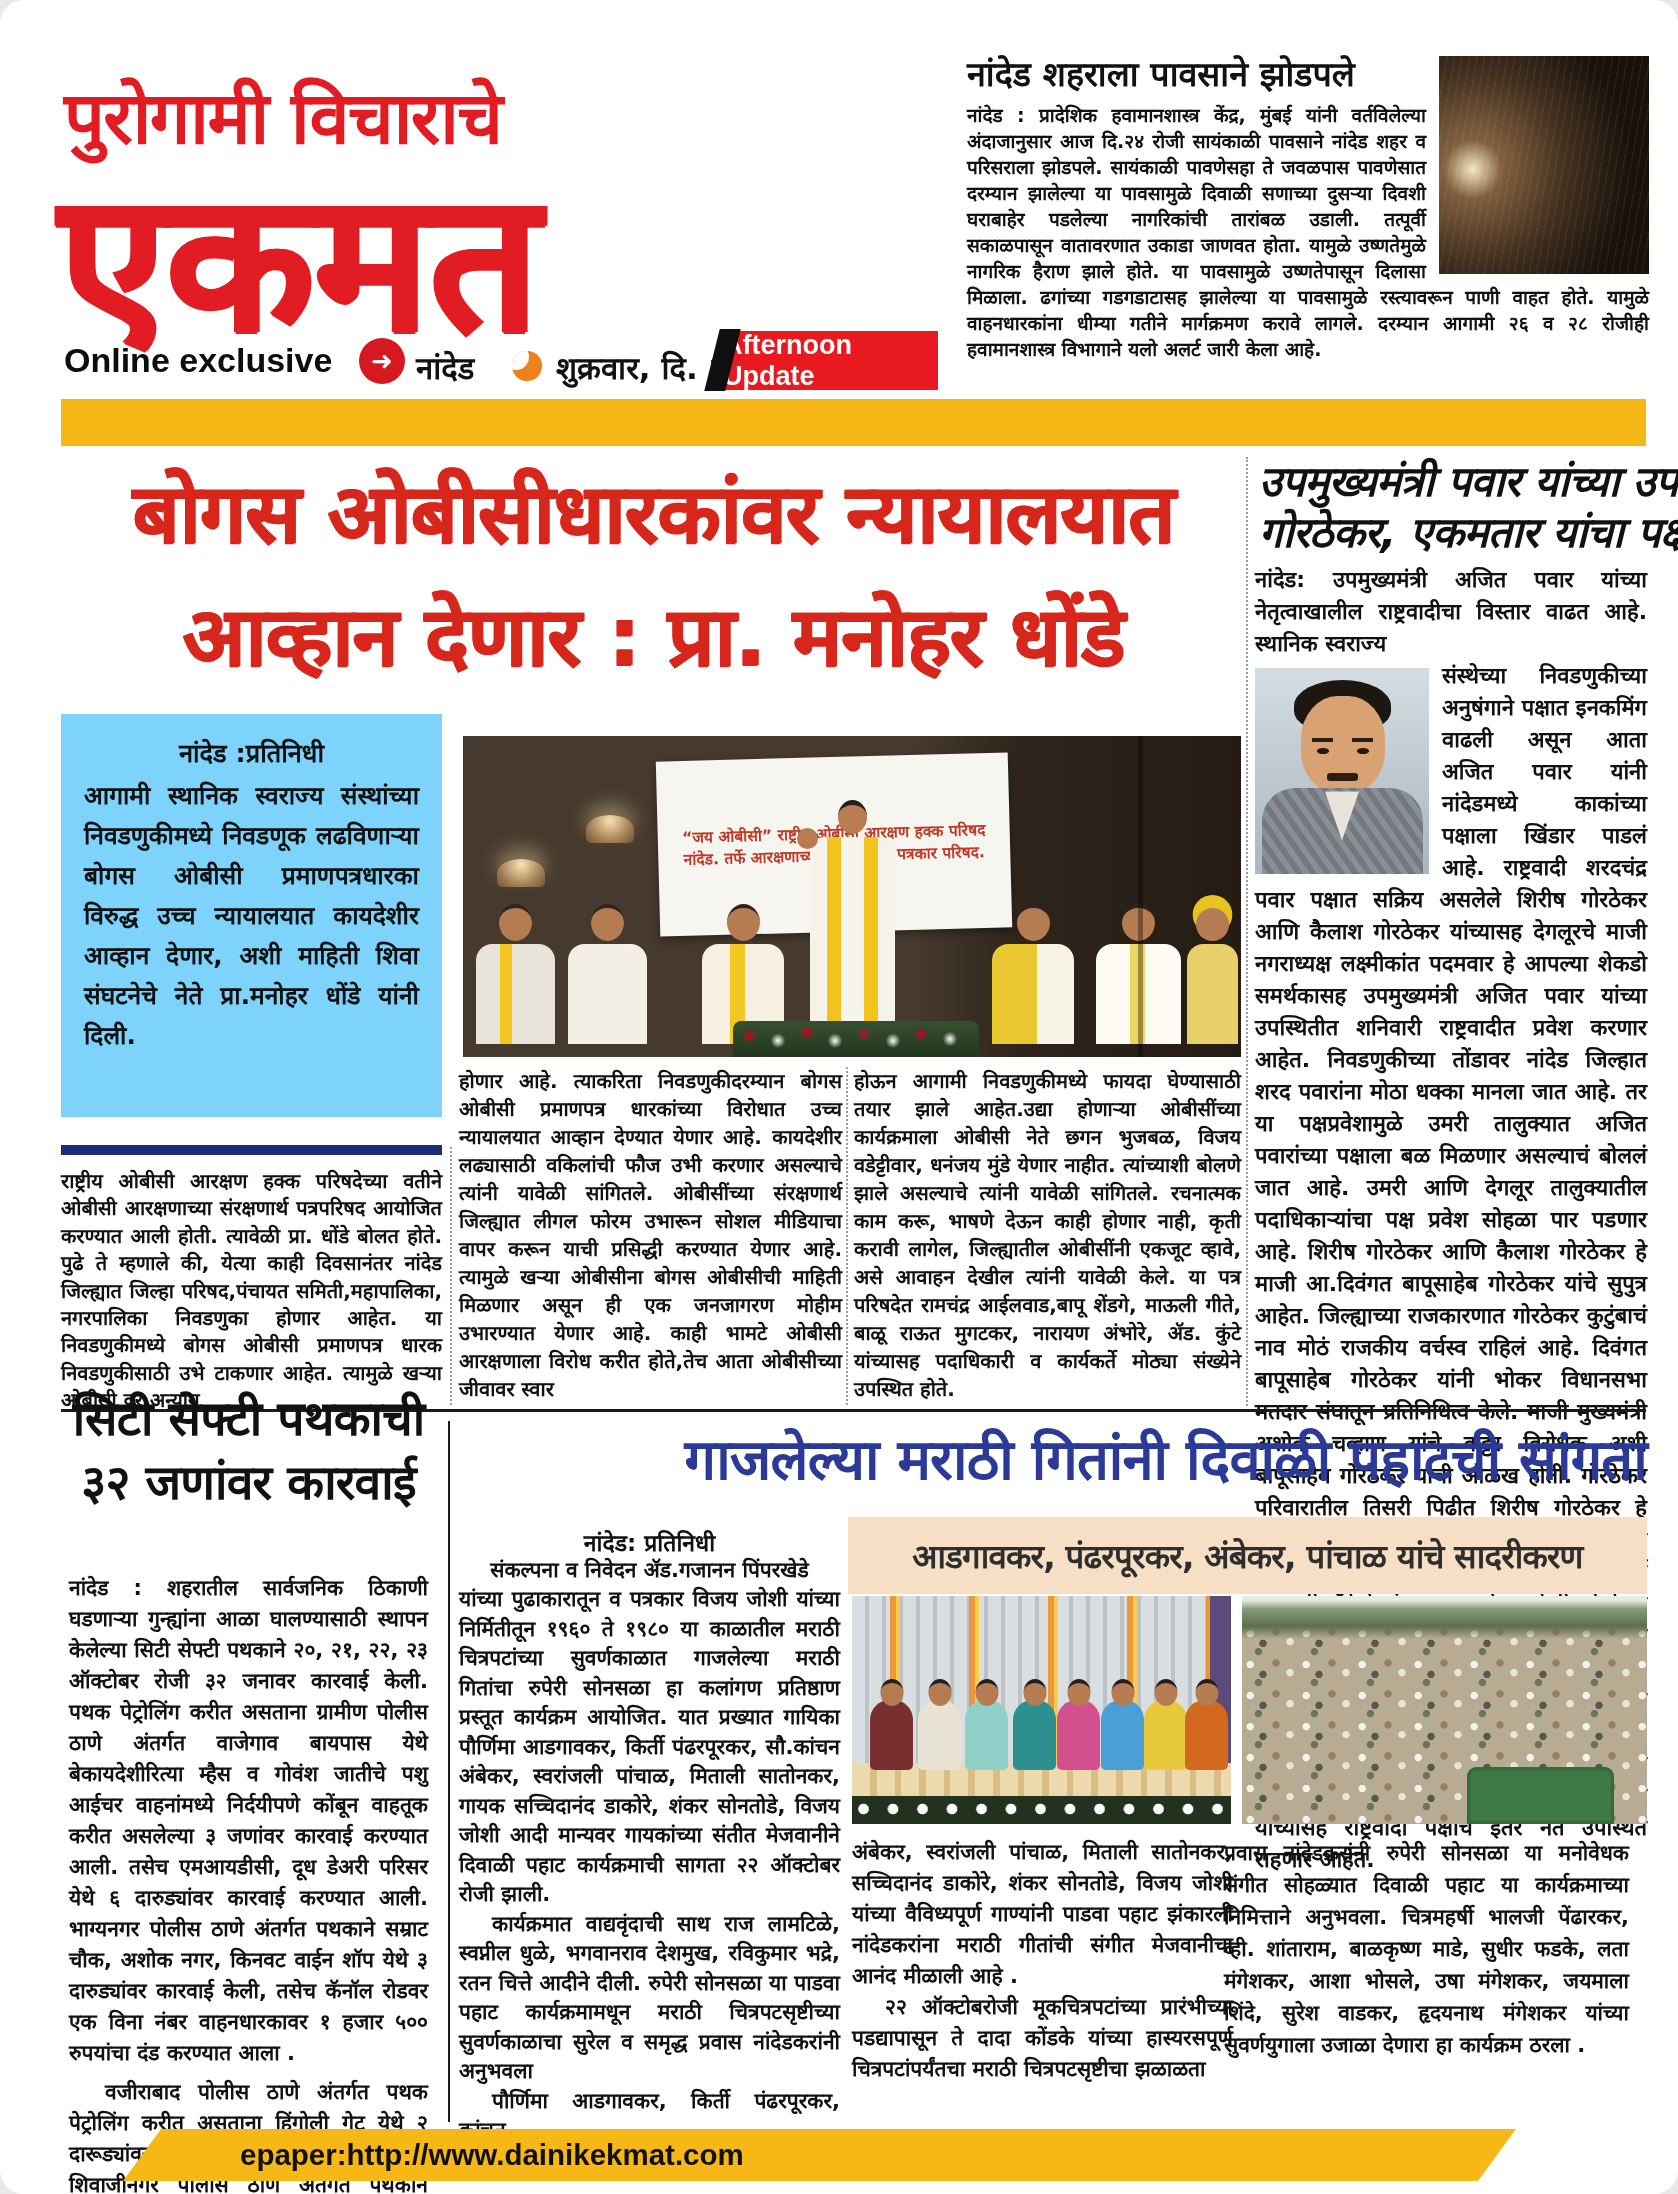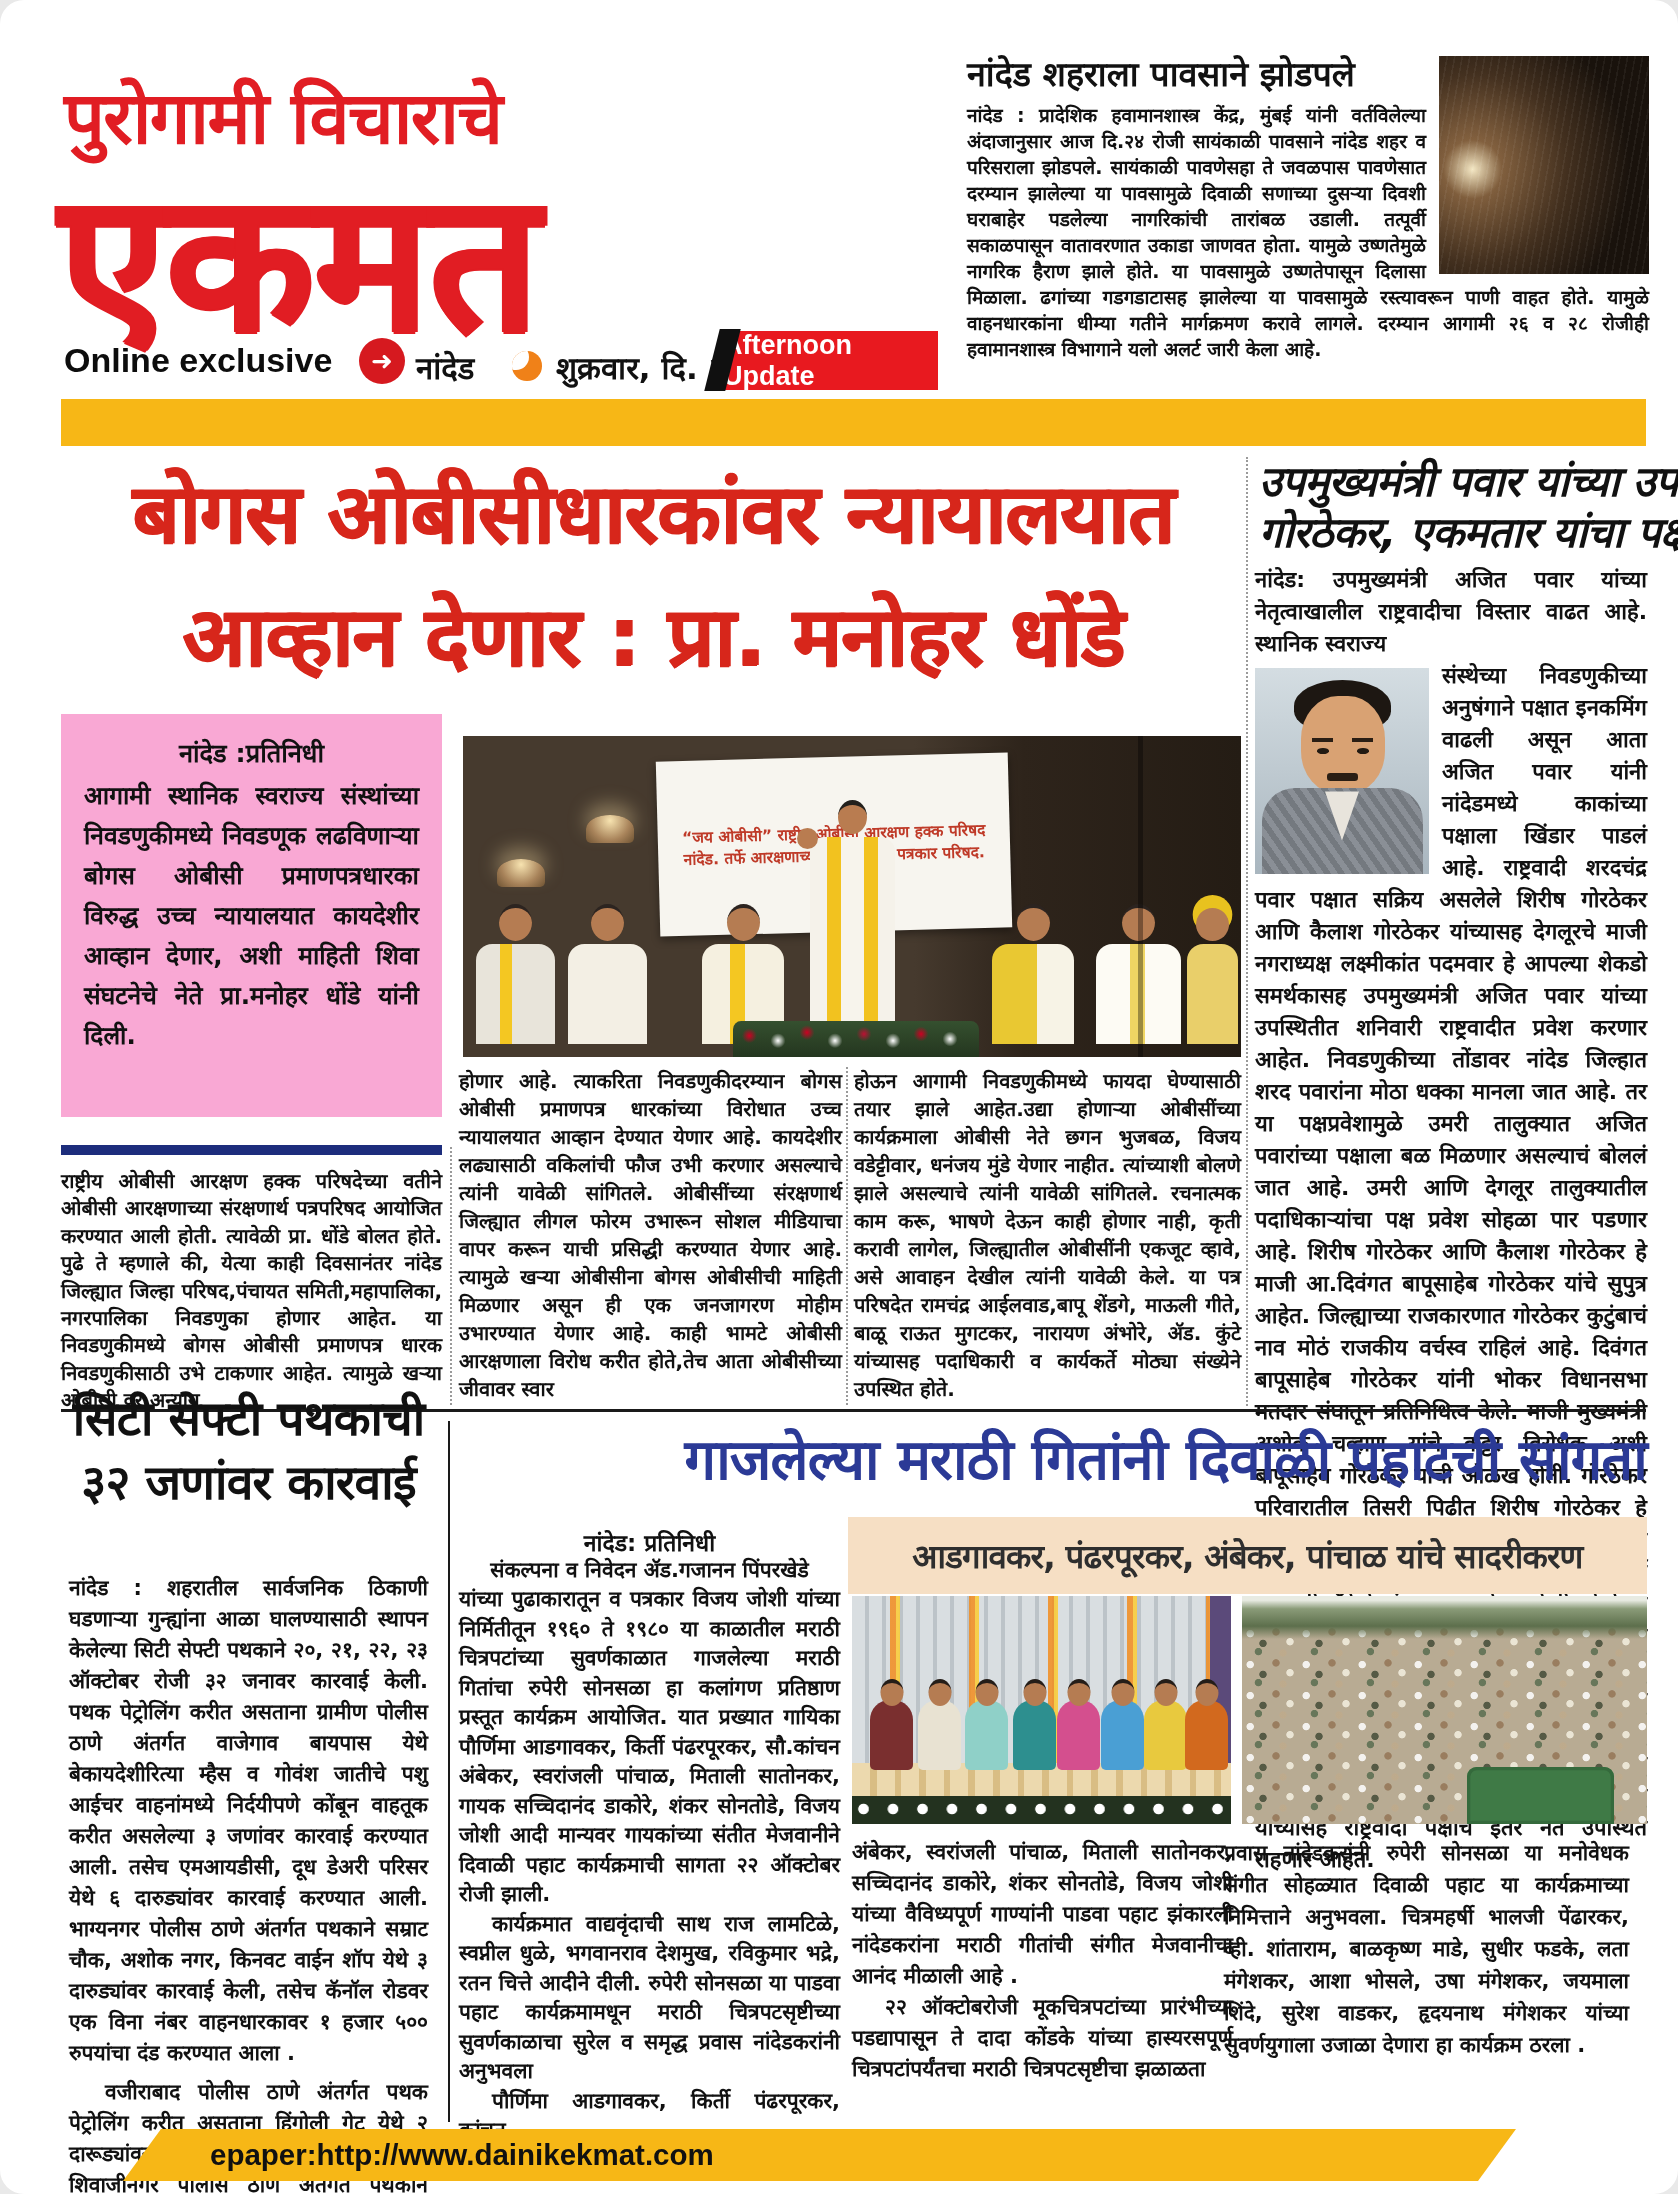--- a/index.html
+++ b/index.html
@@ -36,21 +36,21 @@
         linear-gradient(#35281d,#16100a);}
   .weather h2{margin:0 0 4.9px 0;font-size:34px;line-height:46px;font-weight:800;white-space:nowrap;}
   .weather .body{font-size:19px;line-height:26px;}
 
   
   .main-head{left:61px;top:452px;width:1184px;text-align:center;color:#d7261b;font-weight:800;
              font-size:82px;line-height:123px;letter-spacing:-0.8px;
              text-shadow:1.6px 0 #d7261b,0 0.8px #d7261b;}
 
   
-  .lead-box{left:61px;top:714px;width:381px;height:403px;background:#f9a8d4;box-sizing:border-box;padding:21px 23px;}
+  .lead-box{left:61px;top:714px;width:381px;height:403px;background:#7dd3fc;box-sizing:border-box;padding:21px 23px;}
   .lead-box .by{text-align:center;font-size:25.4px;font-weight:800;margin-bottom:6.6px;}
   .lead-box .tx{font-size:24.6px;line-height:40px;}
 
   
   .press{left:463px;top:736px;width:778px;height:321px;overflow:hidden;
          background:linear-gradient(90deg,#463a2e 0 58%,#2e241b 72%,#241c14 100%);}
   .press::after{content:'';position:absolute;right:98px;top:0;bottom:0;width:4.9px;background:rgba(0,0,0,.35);}
   .sconce{position:absolute;width:48px;height:28px;border-radius:50% 50% 4.9px 4.9px;
           background:radial-gradient(circle at 50% 20%,#f7e3b0,#a8835a 60%,#6d5232);box-shadow:0 -11.5px 18px rgba(255,230,170,.35);}
   .banner{position:absolute;left:195px;top:21px;width:352px;height:175px;background:#f7f5ef;transform:rotate(-1.5deg);
@@ -149,21 +149,21 @@
        #b8ab93;
      background-size:56px 31px;}
   .crowd::before{content:'';position:absolute;left:0;top:0;width:100%;height:43px;
      background:linear-gradient(#e8ebe2 0 10%,#8a9b78 30%,#5d6f4c 70%,rgba(93,111,76,0));}
   .crowd::after{content:'';position:absolute;right:33px;bottom:0;width:147px;height:57px;border-radius:9.8px 9.8px 0 0;
      background:#3f7a46;box-shadow:inset 0 0 0 3.3px #356a3c;}
 
   .footer-strip{left:123px;top:2129px;width:1393px;height:52px;background:#f7b716;
      clip-path:polygon(38px 0,100% 0,calc(100% - 38px) 100%,0 100%);
      display:flex;align-items:center;}
-  .footer-strip .u{margin-left:87px;font-size:29.5px;font-weight:700;color:#111;font-family:"Liberation Sans",sans-serif;}
+  .footer-strip .u{margin-left:117px;font-size:29.5px;font-weight:700;color:#111;font-family:"Liberation Sans",sans-serif;}
 </style>
 </head>
 <body>
 
 <div id="page">
 
   <div class="abs mast-tagline">पुरोगामी विचाराचे</div>
   <div class="abs mast-title">एकमत</div>
 
   <div class="abs weather">

